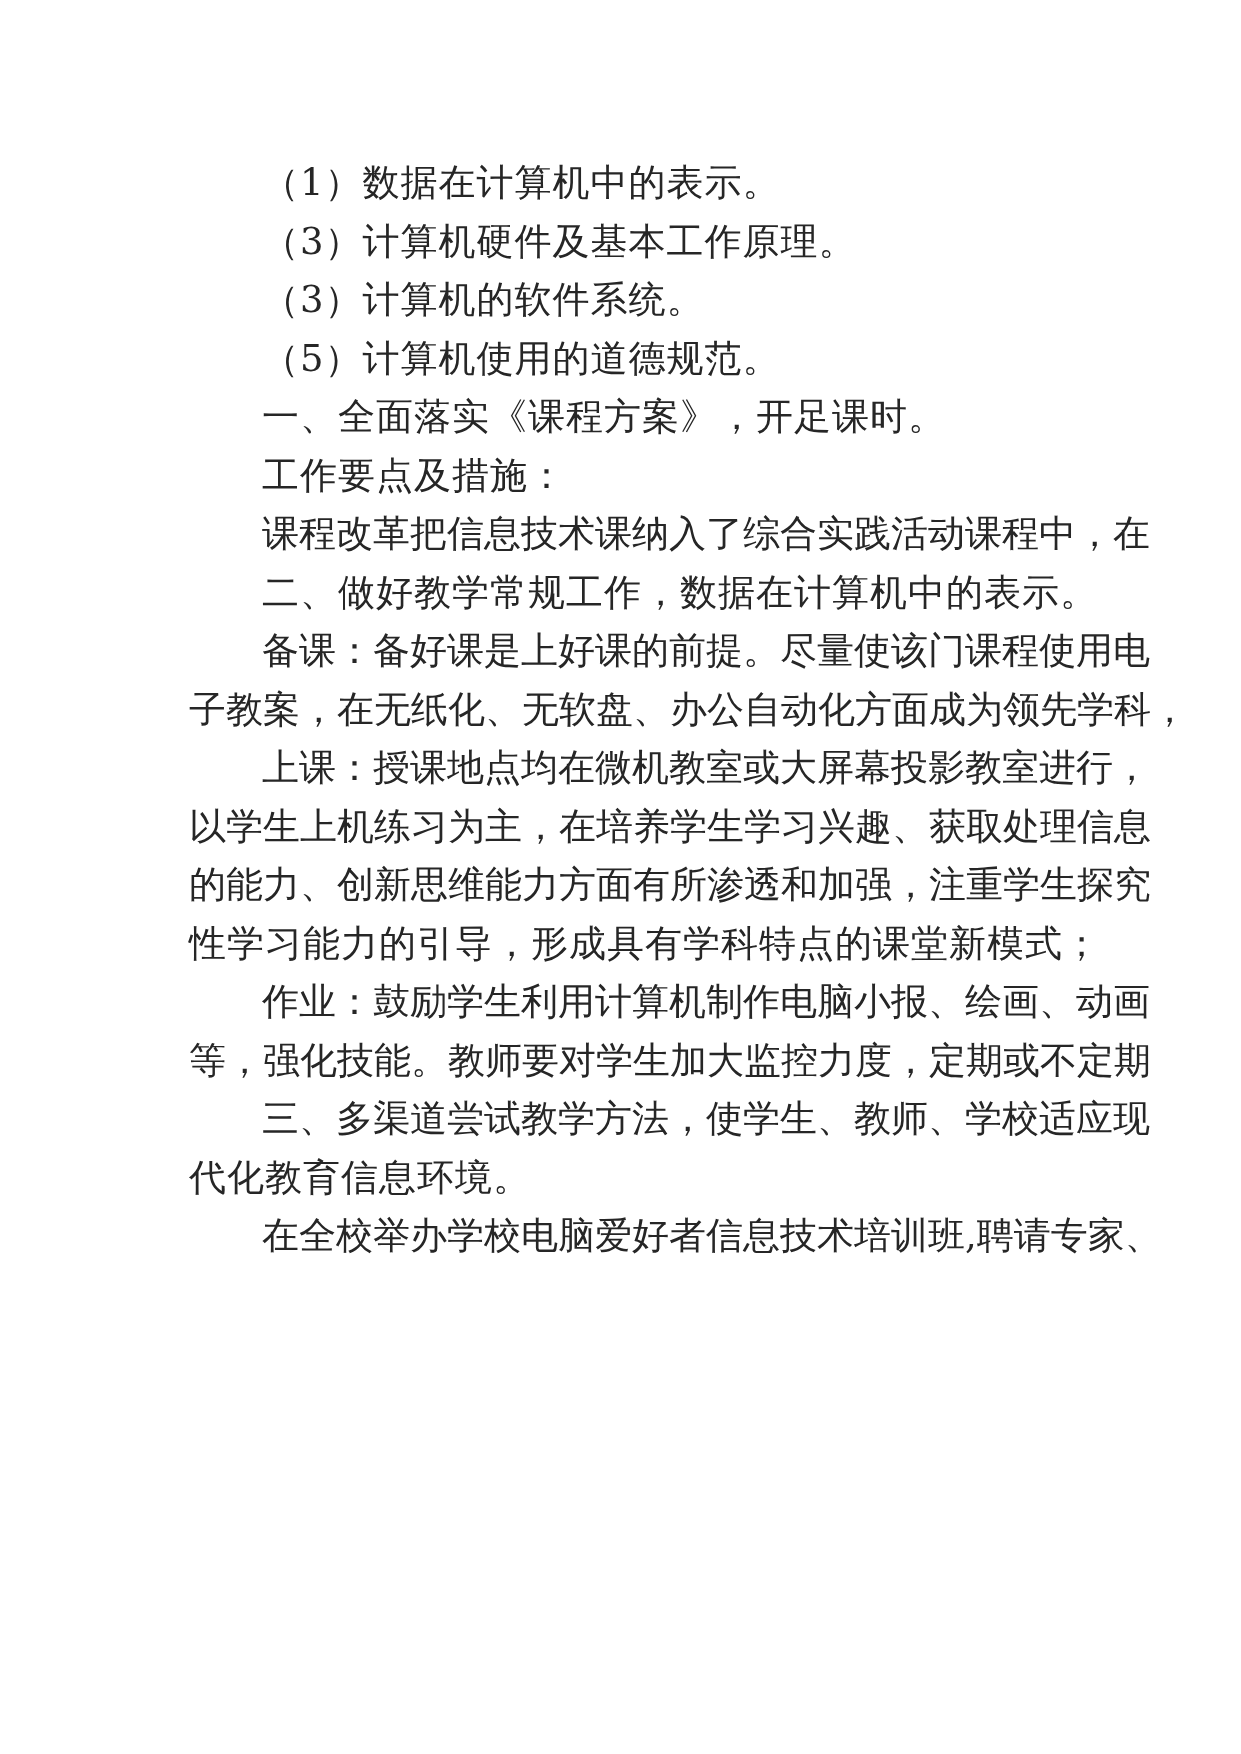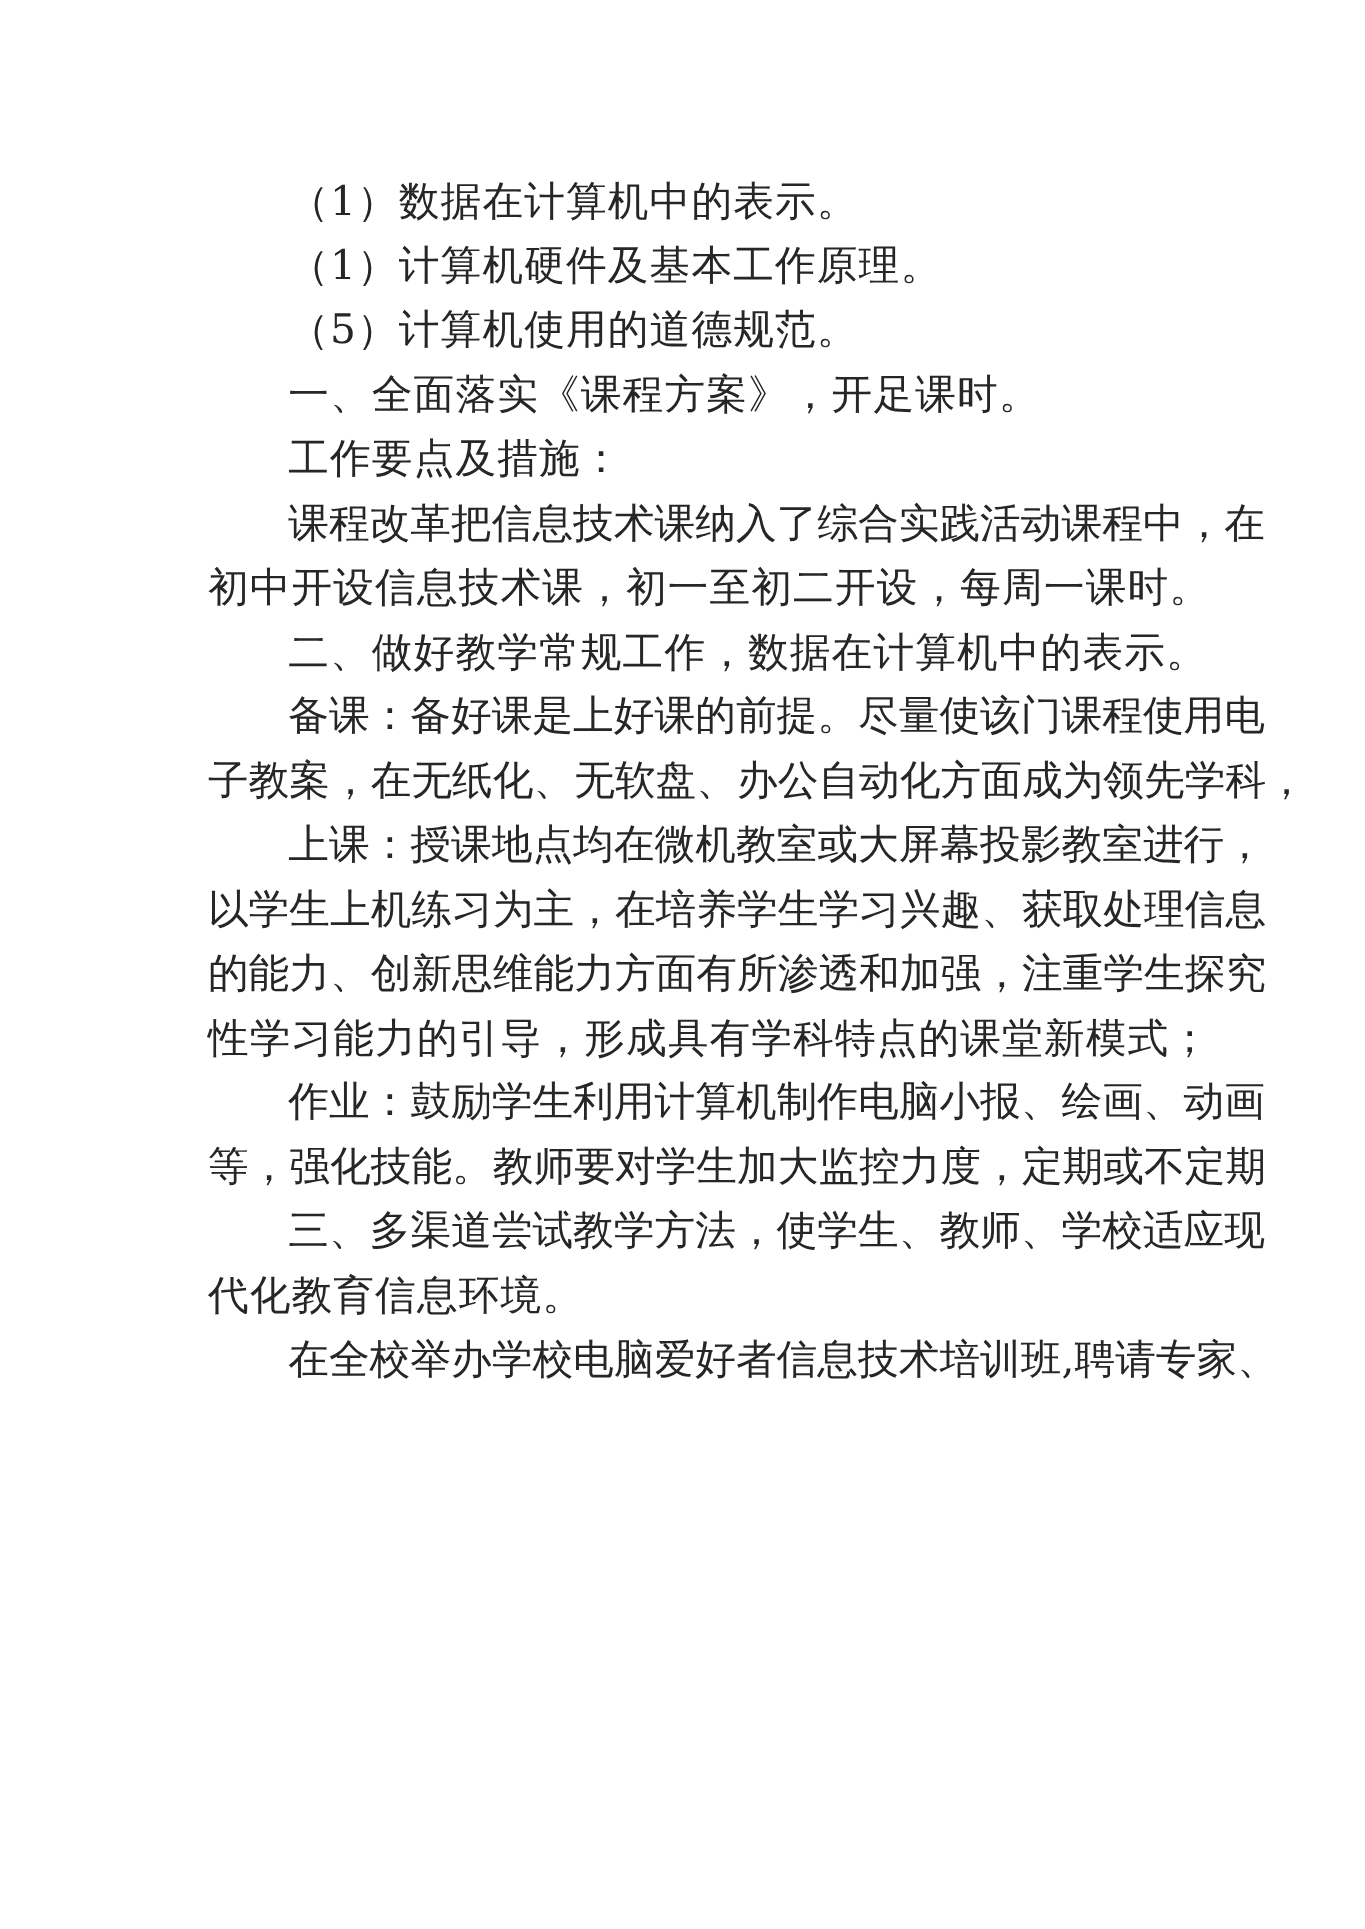--- a/index.html
+++ b/index.html
@@ -51,21 +51,22 @@
     display: block;
     flex: 0 0 auto;
   }
 </style>
 </head>
 <body style="background: rgb(255, 255, 255);">
 
 <div class="page">
   <div class="doc" style="color: rgb(38, 38, 38);">
       <div class="line indent">（1）数据在计算机中的表示。</div>
-      <div class="line indent">（1）计算机硬件及基本工作原理。</div>
+      <div class="line indent">（3）计算机硬件及基本工作原理。</div>
+      <div class="line indent">（3）计算机的软件系统。</div>
       <div class="line indent">（5）计算机使用的道德规范。</div>
       <div class="line indent">一、全面落实《课程方案》，开足课时。</div>
       <div class="line indent">工作要点及措施：</div>
       <div class="line indent j">
         <span>课</span>
         <span>程</span>
         <span>改</span>
         <span>革</span>
         <span>把</span>
         <span>信</span>
@@ -81,21 +82,20 @@
         <span>实</span>
         <span>践</span>
         <span>活</span>
         <span>动</span>
         <span>课</span>
         <span>程</span>
         <span>中</span>
         <span>，</span>
         <span>在</span>
       </div>
-      <div class="line">初中开设信息技术课，初一至初二开设，每周一课时。</div>
       <div class="line indent">二、做好教学常规工作，数据在计算机中的表示。</div>
       <div class="line indent j">
         <span>备</span>
         <span>课</span>
         <span>：</span>
         <span>备</span>
         <span>好</span>
         <span>课</span>
         <span>是</span>
         <span>上</span>

